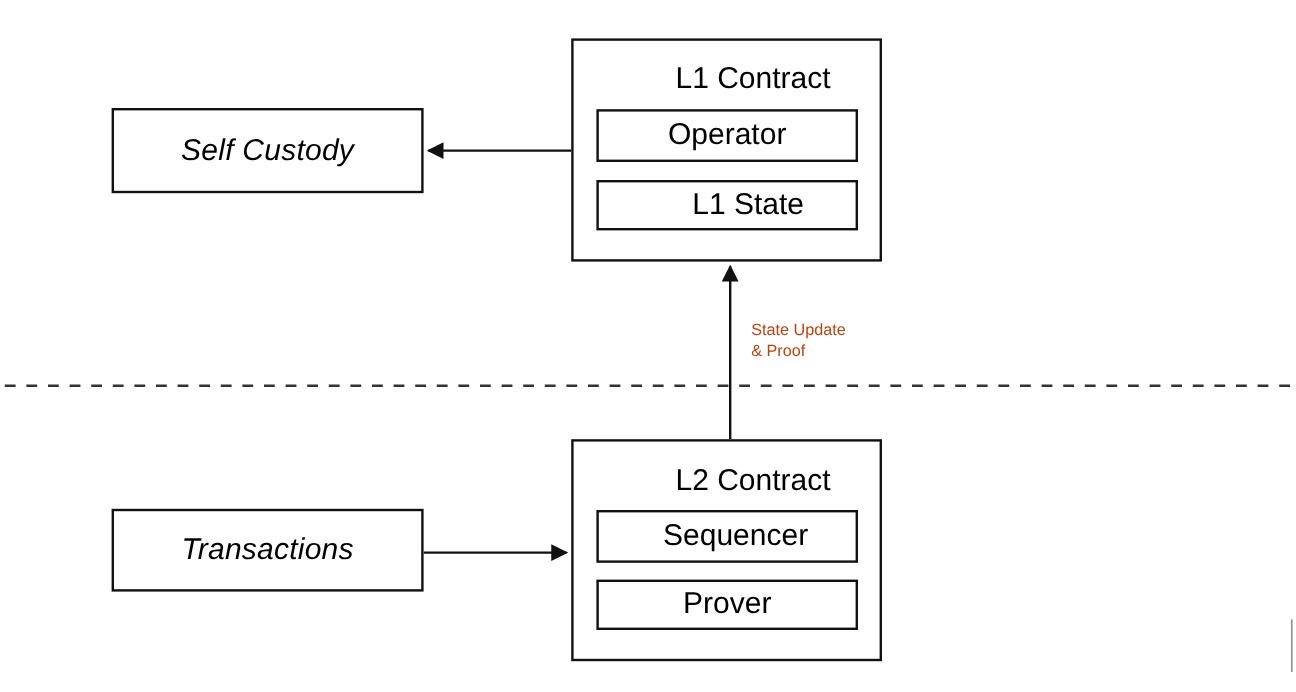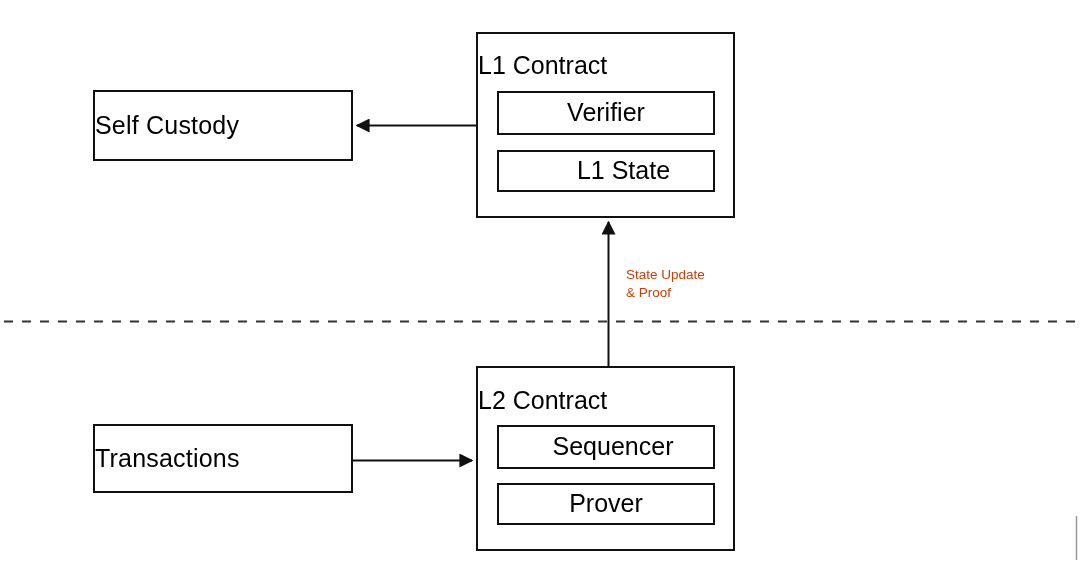--- a/index.html
+++ b/index.html
@@ -24,21 +24,22 @@
     height: 577px;
   }
 
   .node {
     position: absolute;
     box-sizing: border-box;
     border: 2px solid #111111;
     background: #ffffff;
     display: flex;
     align-items: center;
-    justify-content: flex-start;
+    justify-content: center;
+    font-style: italic;
   }
 
   .node-label {
     font-size: 25px;
     line-height: 1.1;
     letter-spacing: 0.2px;
     white-space: nowrap;
     color: #000000;
   }
 
@@ -63,25 +64,26 @@
     position: absolute;
     box-sizing: border-box;
     border: 2px solid #111111;
     background: #ffffff;
   }
 
   .group-title {
     position: absolute;
     left: 0;
     width: 100%;
-    text-align: left;
+    text-align: center;
     font-size: 25px;
     line-height: 1.1;
     white-space: nowrap;
     color: #000000;
+    padding-left: 22px;
   }
 
   .subnode {
     position: absolute;
     box-sizing: border-box;
     border: 2px solid #111111;
     background: #ffffff;
     display: flex;
     align-items: center;
     justify-content: center;
@@ -169,21 +171,21 @@
   </div>
 
   <div class="node" id="transactions">
     <span class="node-label">Transactions</span>
   </div>
 
   <div class="group" id="l1-contract">
     <div class="group-title">L1 Contract</div>
 
     <div class="subnode" id="verifier">
-      <span class="subnode-label">Verifier</span>
+      <span class="subnode-label">Operator</span>
     </div>
 
     <div class="subnode" id="l1-state">
       <span class="subnode-label">L1 State</span>
     </div>
   </div>
 
   <div class="group" id="l2-operator">
     <div class="group-title">L2 Contract</div>
 

